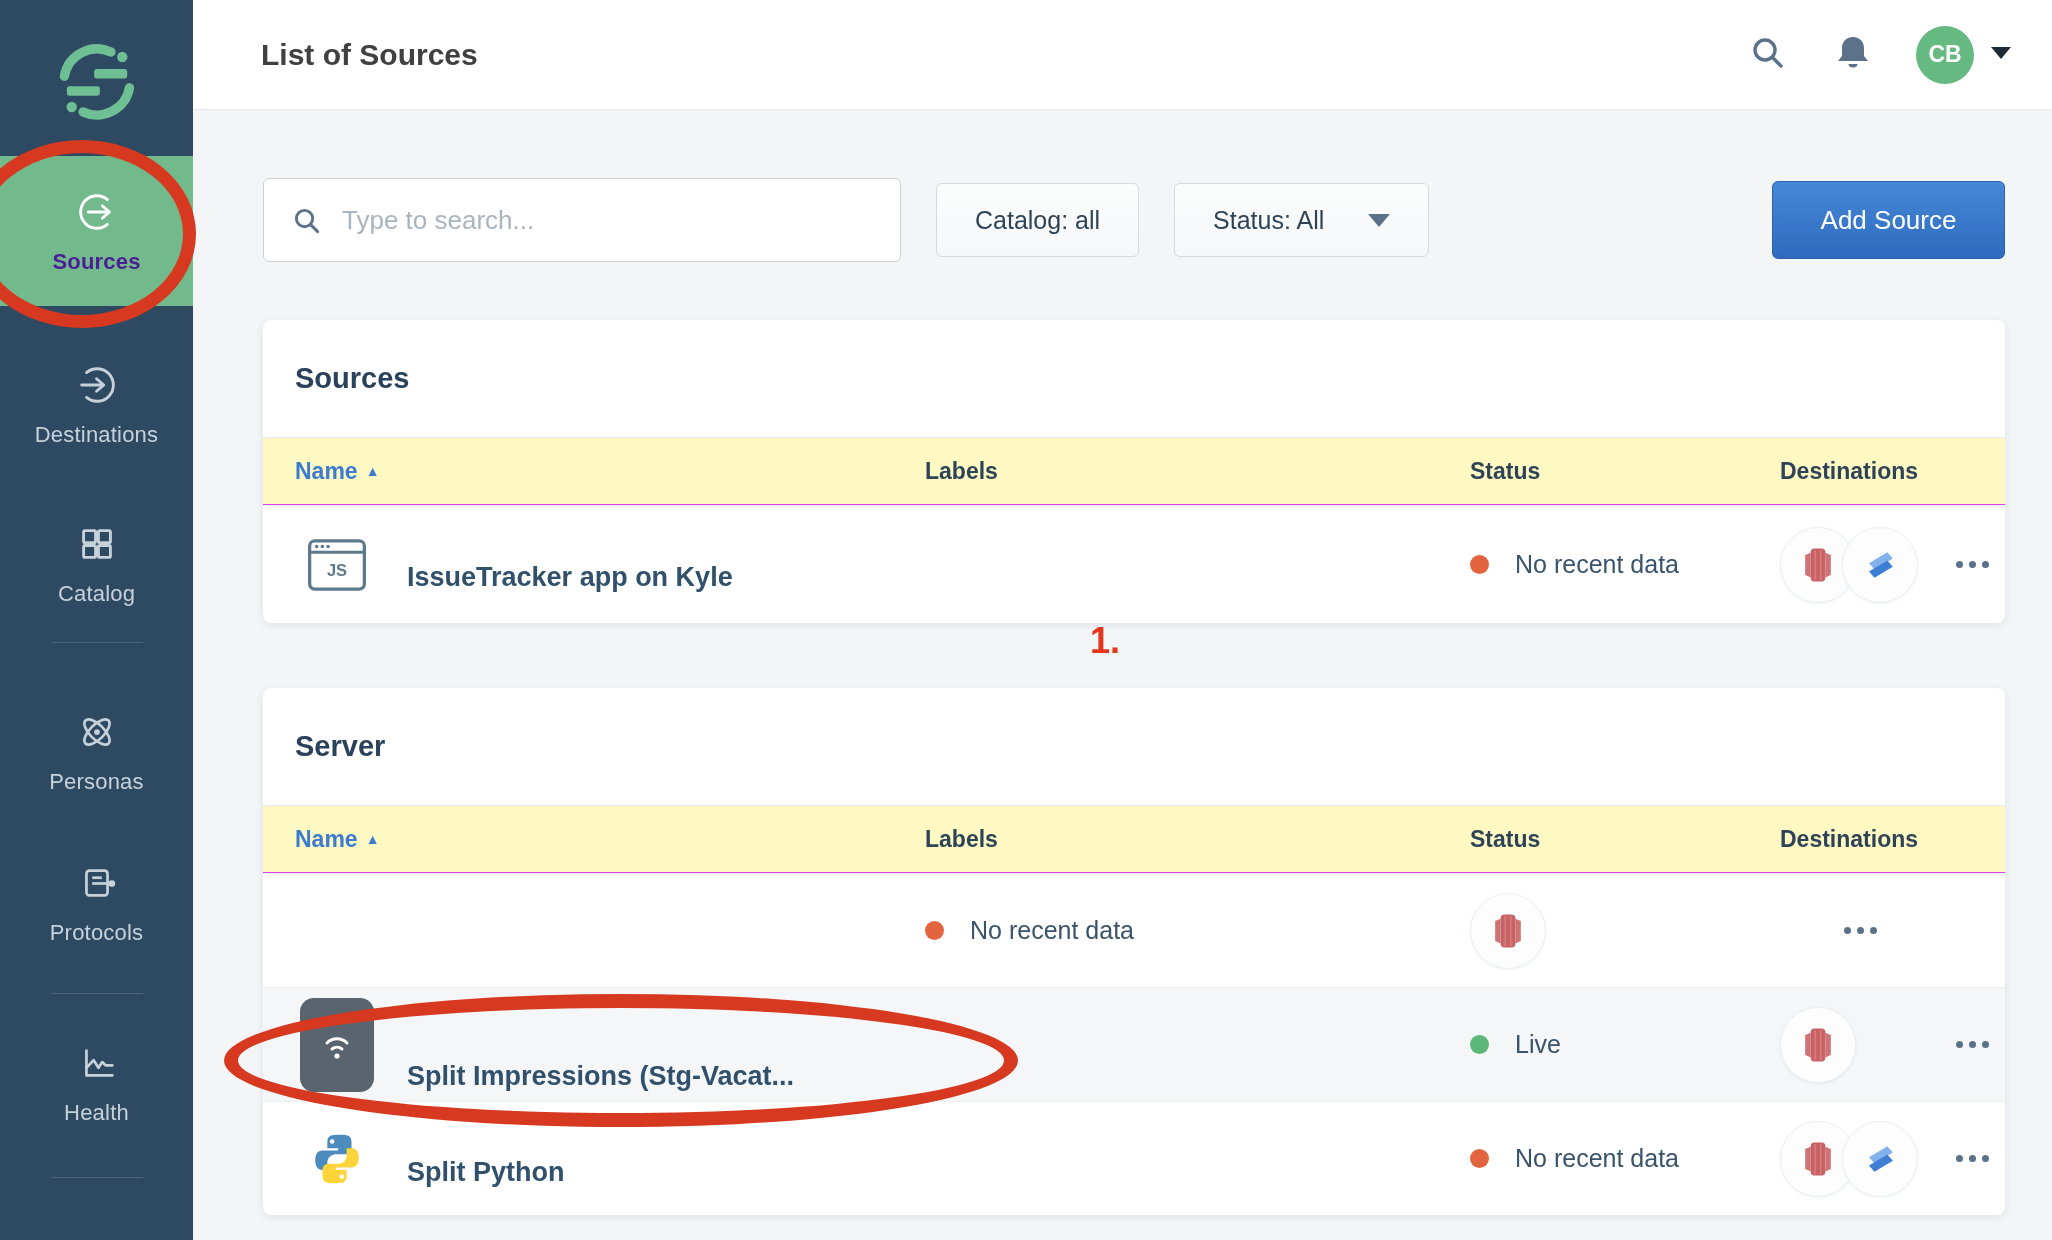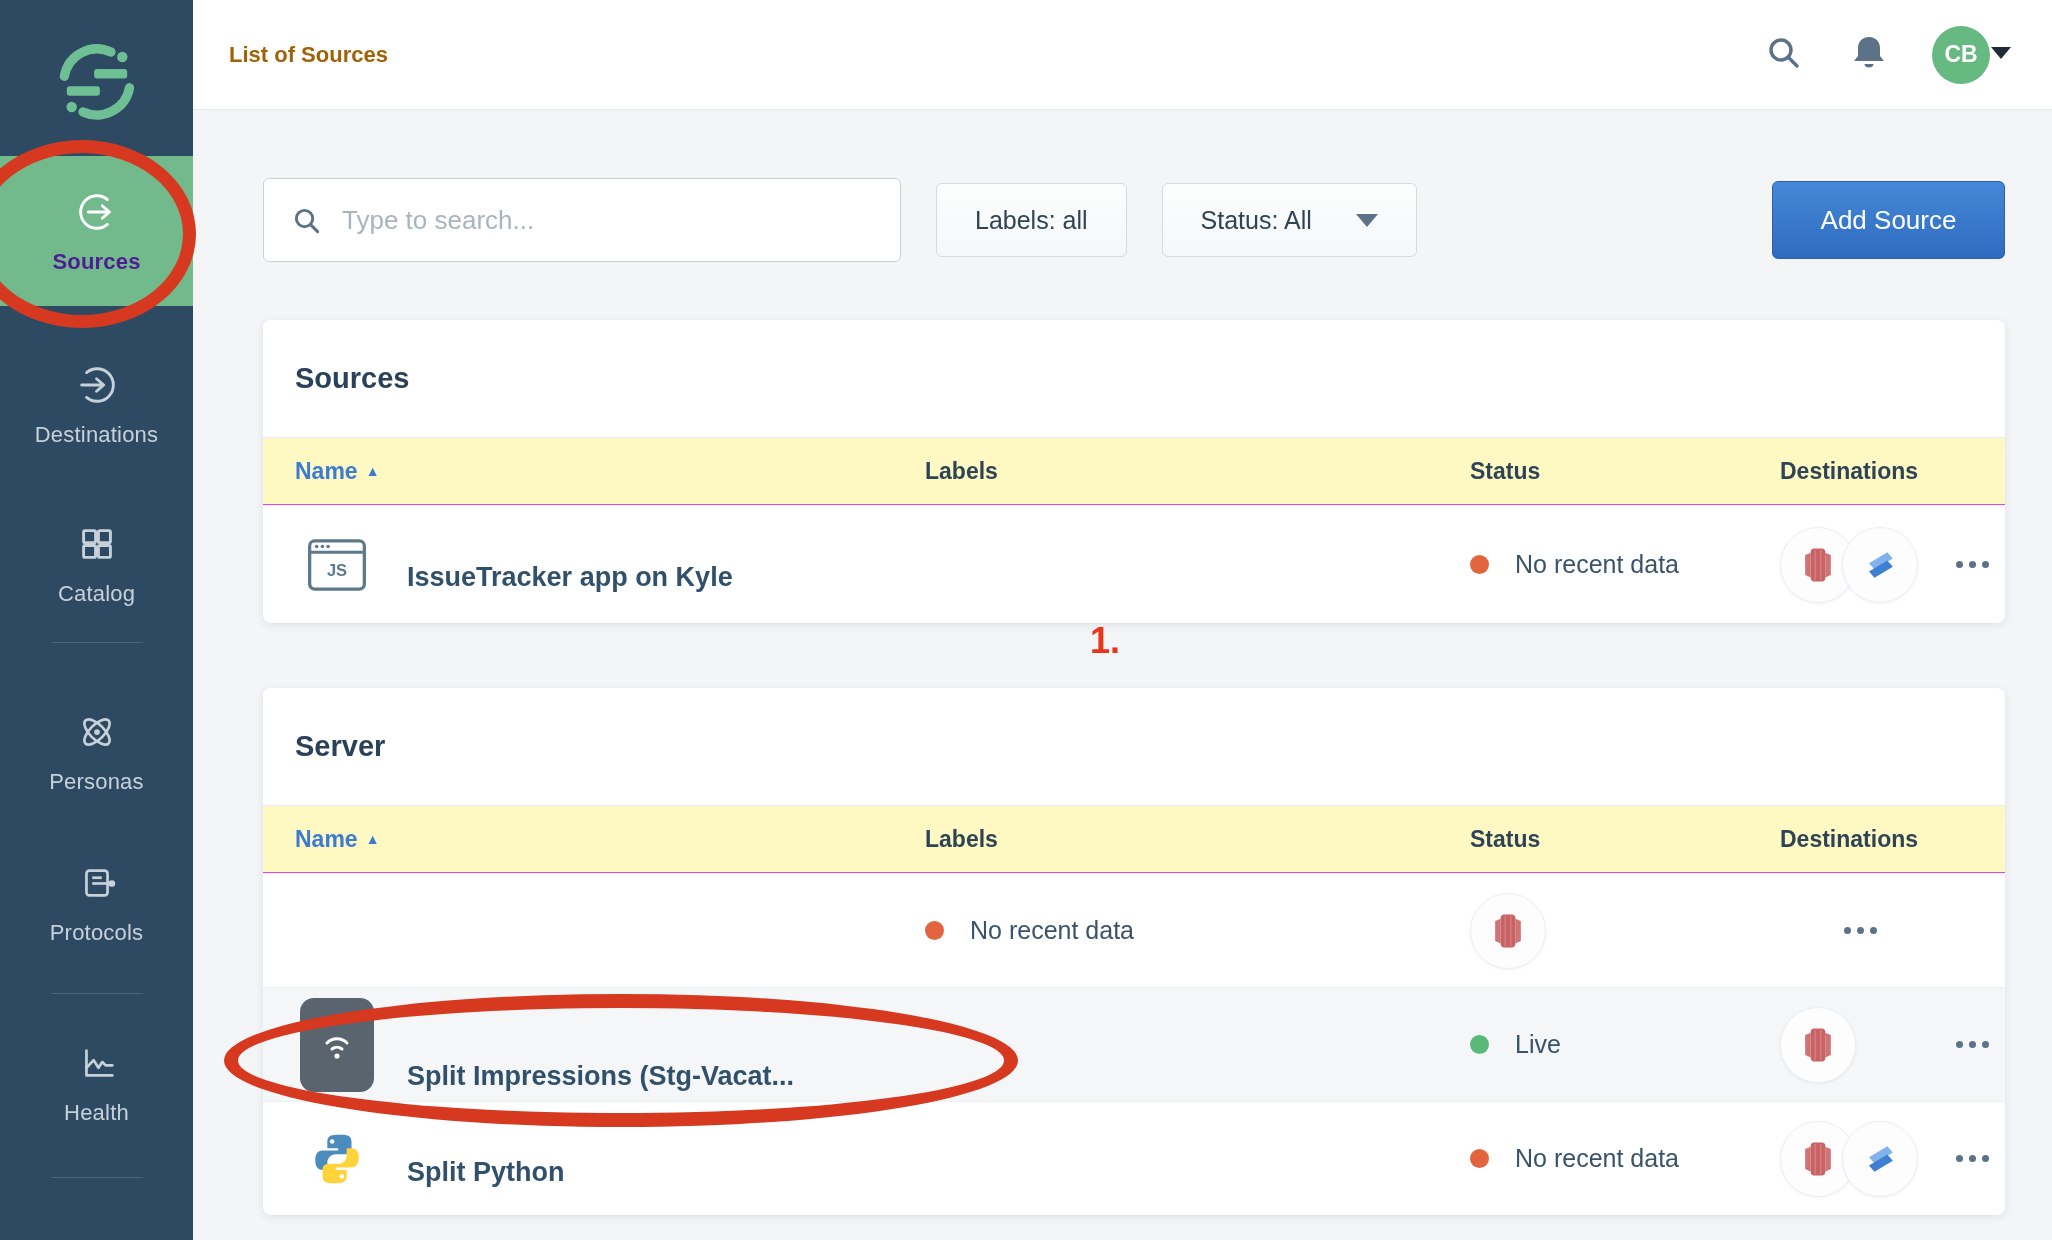--- a/index.html
+++ b/index.html
@@ -15,24 +15,24 @@
   .nav-item .nav-label { font-size:22px; margin-top:13px; letter-spacing:.2px; }
   .nav-item.active { background:#72BA8C; color:#4c1d95; height:150px; margin-top:3px; }
   .nav-item.active .nav-label { font-weight:700; }
   .nav-divider { width:92px; margin:6px auto; border-top:1px solid #4D637A; }
   .nav-icon { width:48px; height:48px; display:flex; align-items:center; justify-content:center; }
 
   
   .main { flex:1; display:flex; flex-direction:column; height:1240px; }
   .topbar { height:110px; background:#FFFFFF; border-bottom:1px solid #E5E8EC;
             display:flex; align-items:center; padding:0 40px 0 36px; }
-  .page-title { font-size:22px; font-weight:700; color:#a16207; }
+  .page-title { font-size:30px; font-weight:700; color:#404040;margin-left:32px; }
   .topbar-right { margin-left:auto; display:flex; align-items:center; gap:42px; }
   .icon-btn { background:none; border:none; cursor:pointer; display:flex; align-items:center; }
-  .avatar-group { display:flex; align-items:center; cursor:pointer; }
+  .avatar-group { display:flex; align-items:center; gap:16px; cursor:pointer; }
   .avatar { width:58px; height:58px; border-radius:50%; background:#67B982; color:#fff;
             font-size:23px; font-weight:700; display:flex; align-items:center; justify-content:center; }
 
   .content { flex:1; padding:0 47px 0 70px; }
 
   
   .filter-row { margin-top:68px; display:flex; align-items:center; }
   .search-box { position:relative; width:638px; }
   .search-box input { width:638px; height:84px; border:1px solid #C9D1D8; border-radius:6px;
             background:#fff; font-size:26px; color:#33475C; padding:0 24px 0 78px;
@@ -217,21 +217,21 @@
         <div class="search-box">
           <span class="mag">
             <svg width="36" height="36" viewBox="0 0 44 44" fill="none" stroke="#5B7289" stroke-width="3.6" stroke-linecap="round">
               <circle cx="19" cy="19" r="10"></circle>
               <path d="M27 27 L35 35"></path>
             </svg>
           </span>
           <input type="text" value="" placeholder="Type to search..." style="">
         </div>
         <button class="chip-btn">
-          <span>Labels: all</span>
+          <span>Catalog: all</span>
         </button>
         <button class="chip-btn status-btn">
           <span>Status: All</span>
           <span class="caret"></span>
         </button>
         <button class="add-source">Add Source</button>
       </div>
 
       <section class="card card-website">
         <div class="card-title-row">

